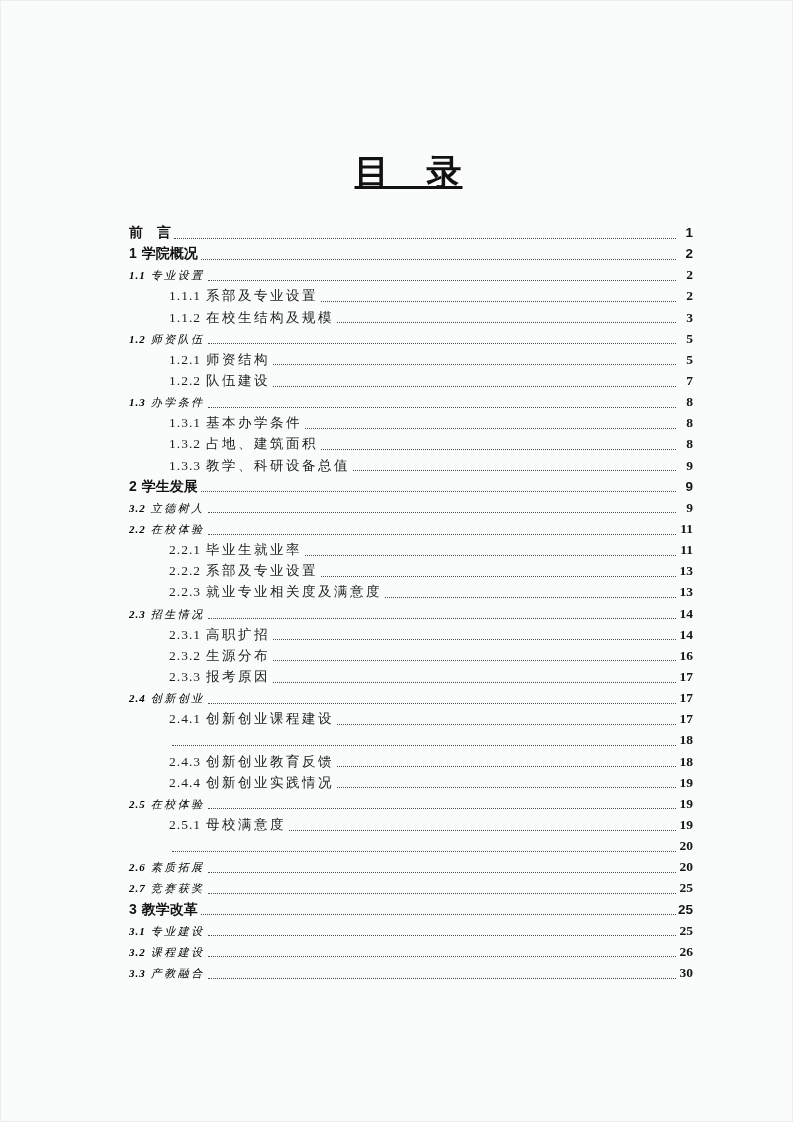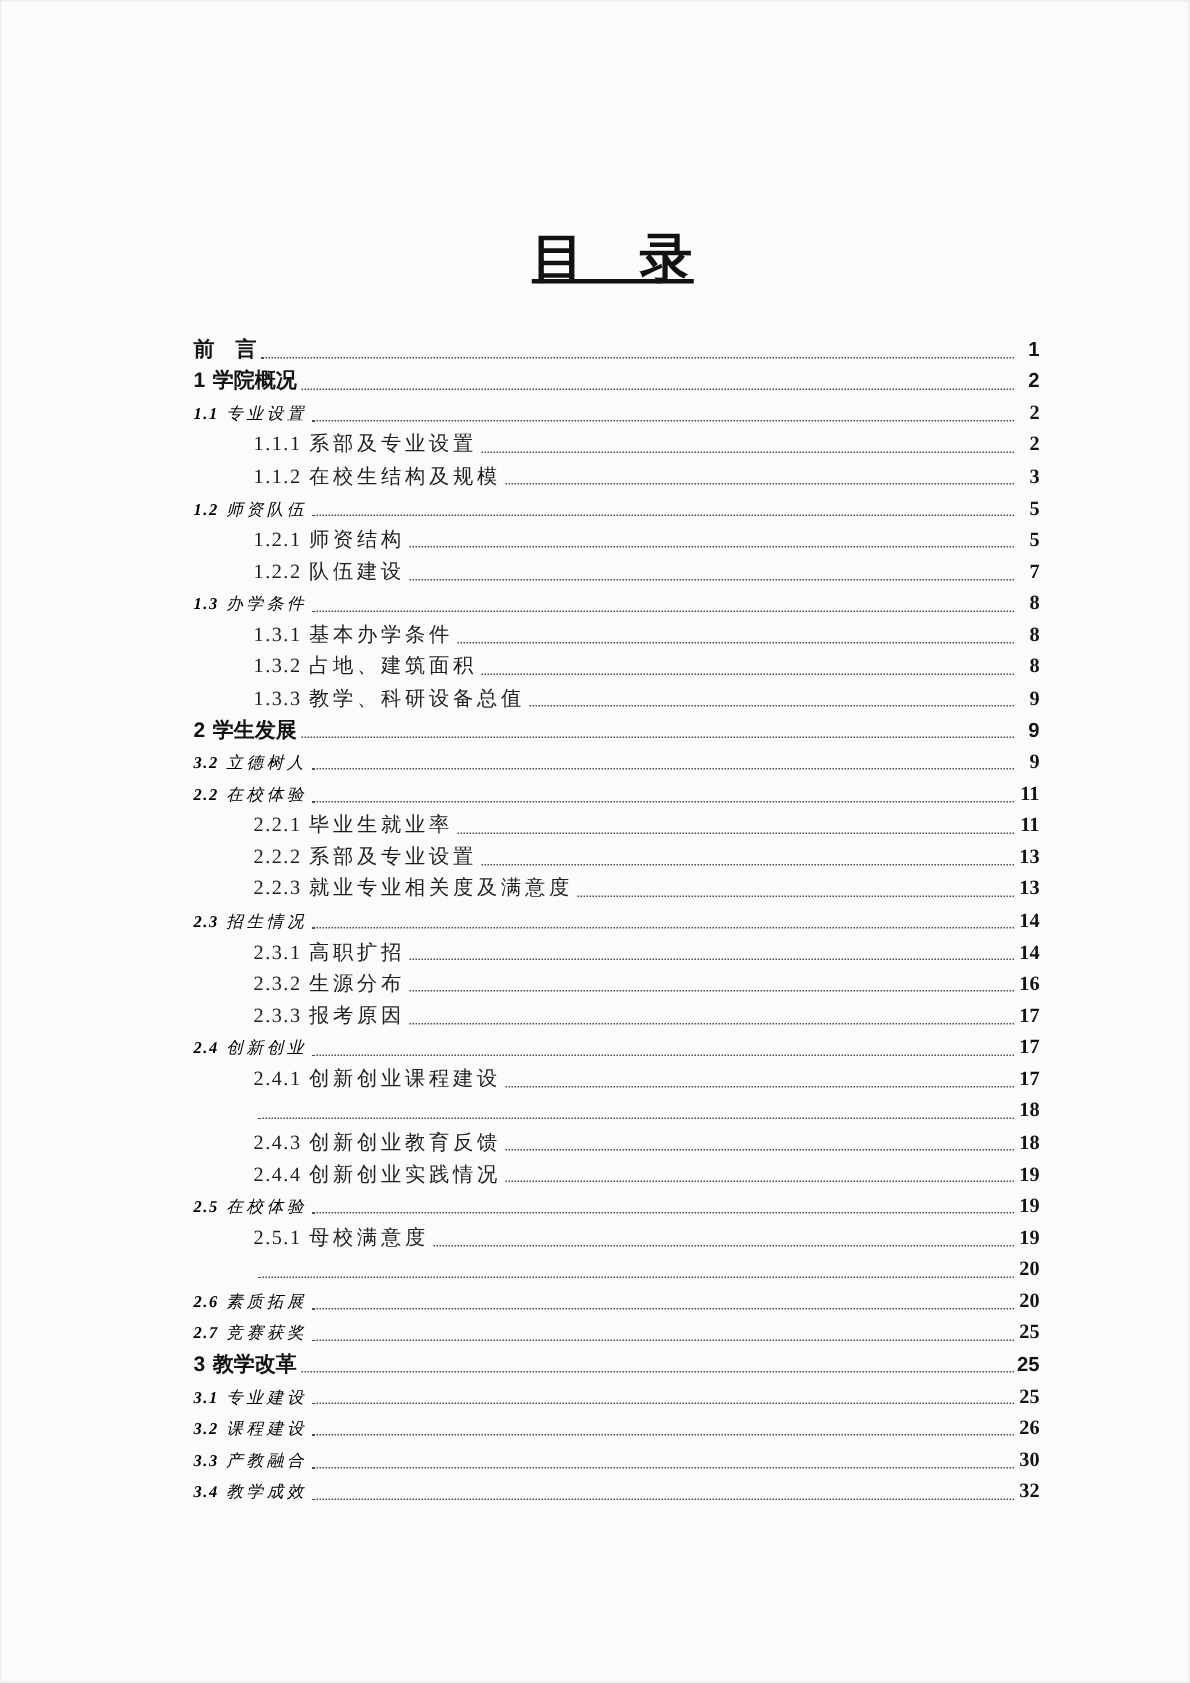--- a/index.html
+++ b/index.html
@@ -273,19 +273,14 @@
       <div class="row l2">
         <span class="lbl"><span class="num">3.2</span><span class="txt">课程建设</span></span>
         <span class="dots"></span>
         <span class="pg">26</span>
       </div>
       <div class="row l2">
         <span class="lbl"><span class="num">3.3</span><span class="txt">产教融合</span></span>
         <span class="dots"></span>
         <span class="pg">30</span>
       </div>
-      <div class="row l2">
-        <span class="lbl"><span class="num">3.4</span><span class="txt">教学成效</span></span>
-        <span class="dots"></span>
-        <span class="pg">32</span>
-      </div>
     </div>
 </div>
 
 </body></html>

